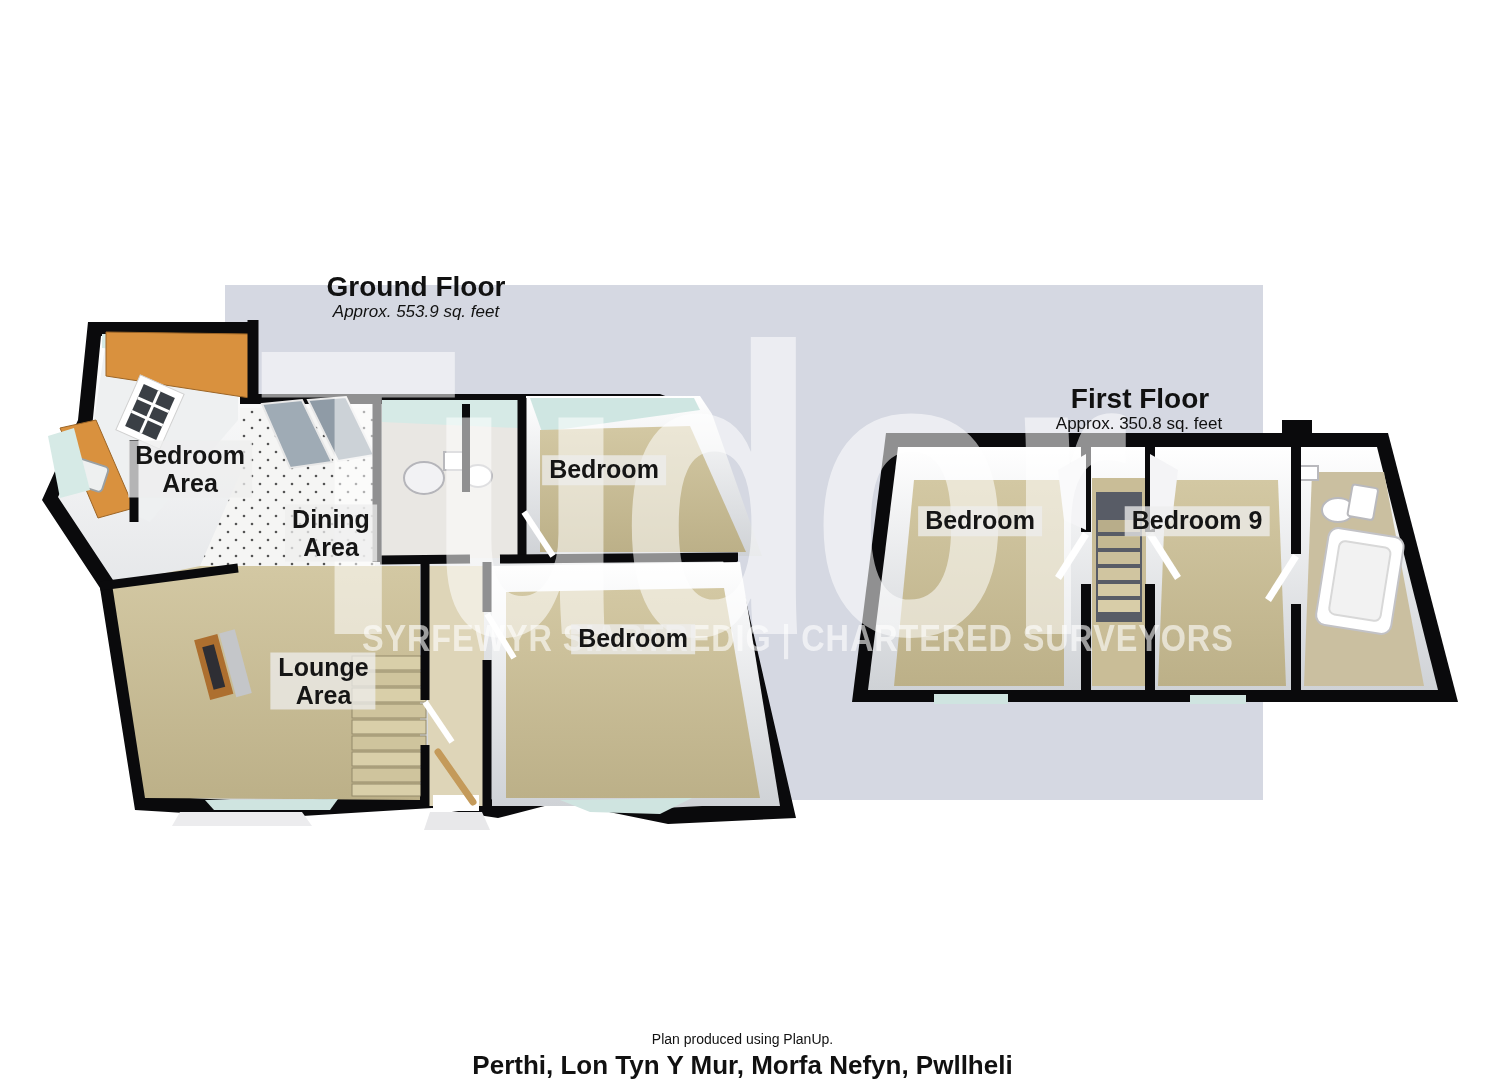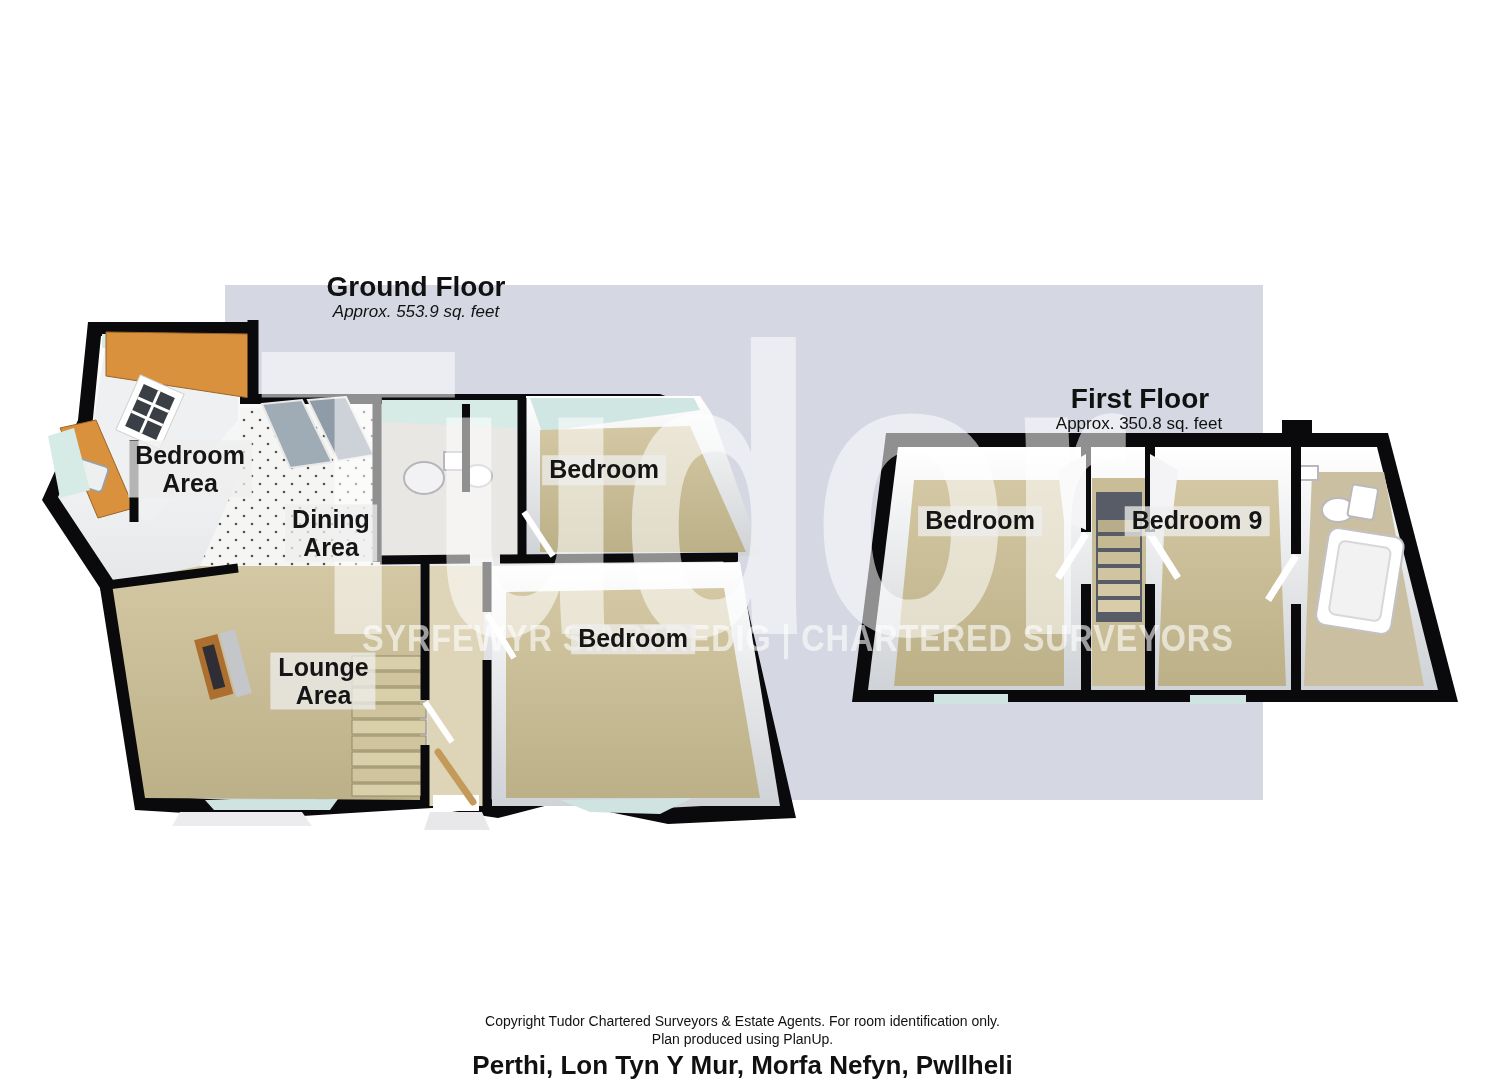--- a/index.html
+++ b/index.html
@@ -207,17 +207,16 @@
 Area</div>
   <div class="room-label" style="left:331px;top:497px;margin-top:36px;">Dining
 Area</div>
   <div class="room-label" style="left:323px;top:681px;padding-left:8px;">Lounge
 Area</div>
   <div class="room-label" style="left:604px;top:470px;">Bedroom</div>
   <div class="room-label" style="left:633px;top:639px;">Bedroom</div>
   <div class="room-label" style="left:980px;top:521px;">Bedroom</div>
   <div class="room-label" style="left:1197px;top:521px;">Bedroom 9</div>
 
-  <div class="footer-line f-copy1">Copyright Tudor Chartered Surveyors &amp; Estate Agents. For room identification only.</div>
   <div class="footer-line f-copy2">Plan produced using PlanUp.</div>
   <div class="footer-line f-address">Perthi, Lon Tyn Y Mur, Morfa Nefyn, Pwllheli</div>
 
 </div>
 
 </body></html>

